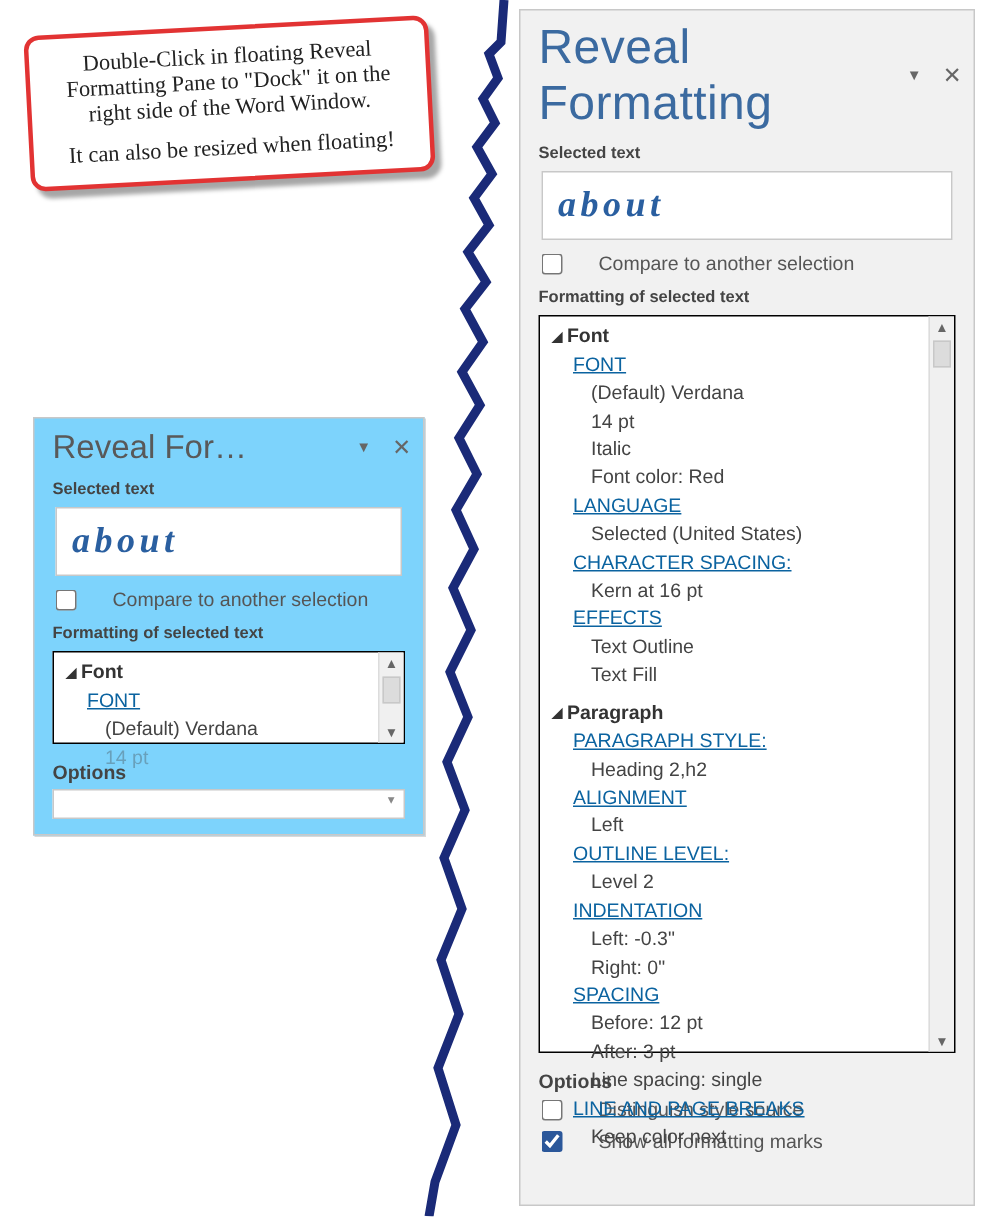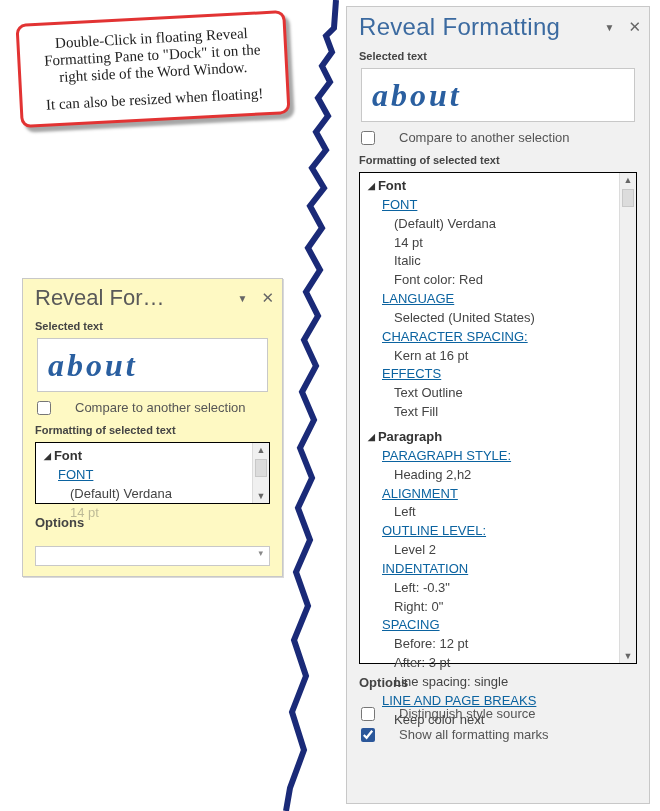--- a/index.html
+++ b/index.html
@@ -4,43 +4,43 @@
   <style>
     * { margin: 0; padding: 0; box-sizing: border-box; }
     html, body { width: 660px; height: 811px; font-family: "Segoe UI", Tahoma, sans-serif; font-size: 13px; color: #333; background: #fff; position: relative; overflow: hidden; }
 
     
     .connector { position: absolute; left: 276px; top: 0; width: 68px; height: 811px; pointer-events: none; }
 
     
     .pane-floating {
       position: absolute; left: 22px; top: 278px; width: 261px;
-      background: #fef9c3; border: 1px solid #c8c8c8;
+      background: #7dd3fc; border: 1px solid #c8c8c8;
       box-shadow: 1px 1px 0 rgba(0,0,0,.15);
     }
     .pane-docked {
       position: absolute; left: 346px; top: 6px; width: 304px; height: 798px;
       background: #f1f1f1; border: 1px solid #c8c8c8;
     }
 
     .pane-header {
       padding: 6px 8px 6px 12px; display: flex; align-items: center; justify-content: space-between;
     }
-    .pane-title-big { font-size: 24px; font-weight: 300; color: #3b6aa0; letter-spacing: .3px; }
+    .pane-title-big { font-size: 32px; font-weight: 300; color: #3b6aa0; letter-spacing: .3px; }
     .pane-title-float { font-size: 22px; font-weight: 300; color: #595959; }
     .pane-header .hdr-controls { display: flex; align-items: center; gap: 14px; }
     .dropdown-caret { color: #666; font-size: 10px; }
     .close-x { color: #666; font-size: 15px; font-weight: 400; }
 
     .section-heading { font-weight: 600; color: #444; padding: 3px 12px 4px; font-size: 11px; }
 
     .selected-text-box {
       margin: 2px 14px 8px; background: #fff; border: 1px solid #c8c8c8; padding: 10px 10px;
       font-family: "Comic Sans MS", cursive; font-style: italic; font-weight: 700; letter-spacing: 3px;
-      color: #2a5fa0; font-size: 32px; line-height: 1;
+      color: #2a5fa0; font-size: 24px; line-height: 1;
     }
 
     .check-row { display: flex; align-items: center; gap: 24px; padding: 0 14px 6px; color: #555; }
     .check-row input { width: 14px; height: 14px; accent-color: #2b579a; }
 
     .formatting-box {
       margin: 2px 12px 8px; background: #fff; border: 1px solid #000000;
       position: relative;
     }
     .formatting-box .scroll-imit { position: absolute; right: 0; top: 0; bottom: 0; width: 17px; background: #f0f0f0; border-left: 1px solid #dcdcdc; display: flex; flex-direction: column; justify-content: space-between; align-items: center; }
@@ -49,21 +49,21 @@
 
     .tree-content { padding: 4px 18px 4px 8px; line-height: 1.45; color: #333; }
     .tree-group { margin-bottom: 6px; }
     .tree-group-header { font-weight: 700; cursor: default; }
     .tree-group-header .caret { font-size: 9px; margin-right: 3px; color: #333; display:inline-block; transform: translateY(-1px); }
     .tree-link { color: #0b63a0; text-decoration: underline; cursor: pointer; }
     .tree-sub { padding-left: 14px; }
     .tree-sub-sub { padding-left: 26px; }
     .tree-val { color: #444; }
 
-    .options-heading { font-weight: 600; color: #444; padding: 3px 12px 16px; }
+    .options-heading { font-weight: 600; color: #444; padding: 3px 12px 4px; }
     .options-placeholder { margin: 0 12px 10px; height: 20px; background: #fff; border: 1px solid #c8c8c8; position: relative; }
     .options-placeholder::after{ content: "▾"; position:absolute; right:6px; top:1px; font-size:9px; color:#888;}
 
     
     .note {
       position: absolute; left: 18px; top: 17px; width: 270px;
       background: #fff; border: 3px solid #e23333; border-radius: 10px;
       box-shadow: 4px 5px 3px rgba(0,0,0,.35);
       padding: 10px 12px; text-align: center;
       font-family: Georgia, serif; font-size: 15px; color: #222;

